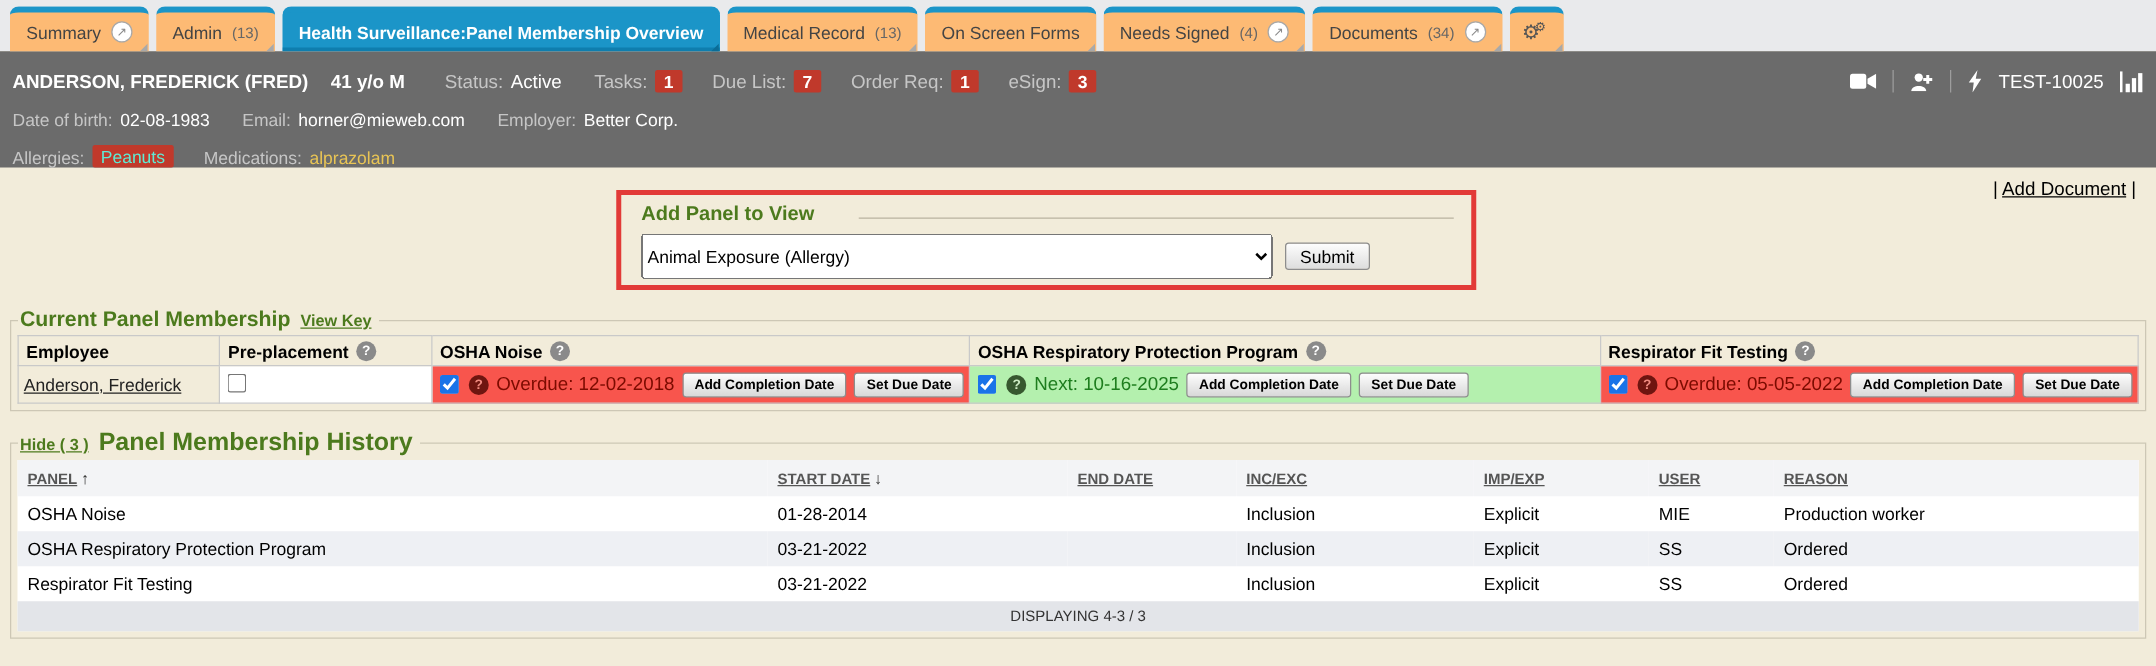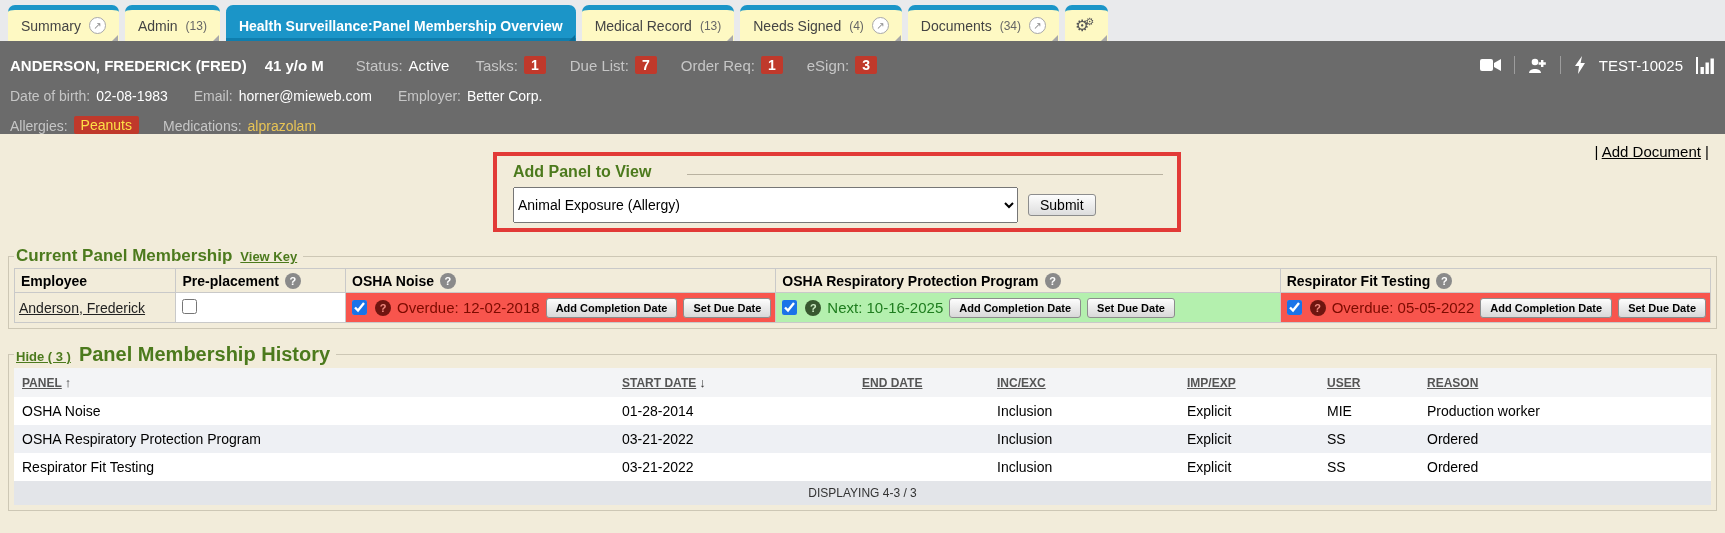--- a/index.html
+++ b/index.html
@@ -3,21 +3,21 @@
 <meta charset="utf-8">
 <style>
   * { box-sizing: border-box; }
   body {
     width: 1725px; height: 533px; margin: 0; overflow: hidden; position: relative;
     font-family: "Liberation Sans", sans-serif; background: #f2ecda;
   }
   
   .tabbar { height: 41px; background: #e9eaec; display: flex; align-items: flex-end; padding-left: 8px; gap: 6px; }
   .tab {
-    background: #fef9c3; border-top: 5px solid #1b95c8; border-radius: 7px 7px 0 0;
+    background: #fdba74; border-top: 5px solid #1b95c8; border-radius: 7px 7px 0 0;
     height: 36px; display: flex; align-items: center; gap: 8px; padding: 0 13px;
     font-size: 14px; color: #444; position: relative; white-space: nowrap; cursor: pointer;
   }
   .tab::after { content: ""; position: absolute; right: 1px; bottom: 0; width: 0; height: 0;
     border-left: 6px solid transparent; border-bottom: 6px solid #a9a9a9; }
   .tab .count { font-size: 12px; color: #666; }
   .tab.active { background: #1b95c8; color: #fff; font-weight: bold; box-shadow: inset 0 -3px 0 #0f7eae; }
   .tab.active::after { border-bottom-color: #0b6c96; }
   .popout { width: 17px; height: 17px; border: 1px solid #a8a8a8; border-radius: 50%;
     display: inline-flex; align-items: center; justify-content: center; font-size: 10px; color: #8a8a8a; background: #fff; }
@@ -30,21 +30,21 @@
   .pb-name { font-weight: bold; margin-right: 18px; }
   .pb-agesex { font-weight: bold; margin-right: 32px; }
   .pb-label { color: #c6c6c6; margin-right: 6px; }
   .pb-value { color: #fff; margin-right: 26px; }
   .badge { background: #c0392b; color: #fff; font-weight: bold; padding: 1px 7px; border-radius: 2px; margin-right: 24px; font-size: 14px; }
   .pb-right { margin-left: auto; display: flex; align-items: center; gap: 13px; }
   .pb-sep { width: 1px; height: 18px; background: #9d9d9d; }
   .pb-id { font-size: 15px; }
   .pb-row2 { height: 30px; }
   .pb-row3 { height: 30px; }
-  .allergy-badge { background: #c0392b; color: #fde047; padding: 1px 7px; border-radius: 2px; margin-right: 24px; }
+  .allergy-badge { background: #c0392b; color: #5eead4; padding: 1px 7px; border-radius: 2px; margin-right: 24px; }
   .med-value { color: #e8c455; }
   svg.wicon { fill: #fff; display: block; }
   
   .add-doc-row { text-align: right; padding: 9px 16px 0 0; font-size: 15px; color: #000; height: 26px; }
   .add-doc-row u { cursor: pointer; }
   .annotation-box { position: absolute; left: 493px; top: 152px; width: 688px; height: 80px;
     border: 4px solid #e23a37; z-index: 5; padding: 7px 14px 0 16px; }
   .panel-head { display: flex; align-items: center; gap: 26px; }
   .panel-head .txt { color: #4c7a1d; font-weight: bold; font-size: 16px; margin-right: 10px; }
   .panel-head .rule { flex: 1; height: 1px; background: #b9b2a0; margin-top: 5px; }
@@ -101,20 +101,23 @@
   <div class="tab">
     <span>Admin</span>
     <span class="count">(13)</span>
   </div>
   <div class="tab active">
     <span>Health Surveillance:Panel Membership Overview</span>
   </div>
   <div class="tab">
     <span>Medical Record</span>
     <span class="count">(13)</span>
+  </div>
+  <div class="tab">
+    <span>On Screen Forms</span>
   </div>
   <div class="tab">
     <span>Needs Signed</span>
     <span class="count">(4)</span>
     <span class="popout">
         <span>↗</span>
       </span>
   </div>
   <div class="tab">
     <span>Documents</span>

